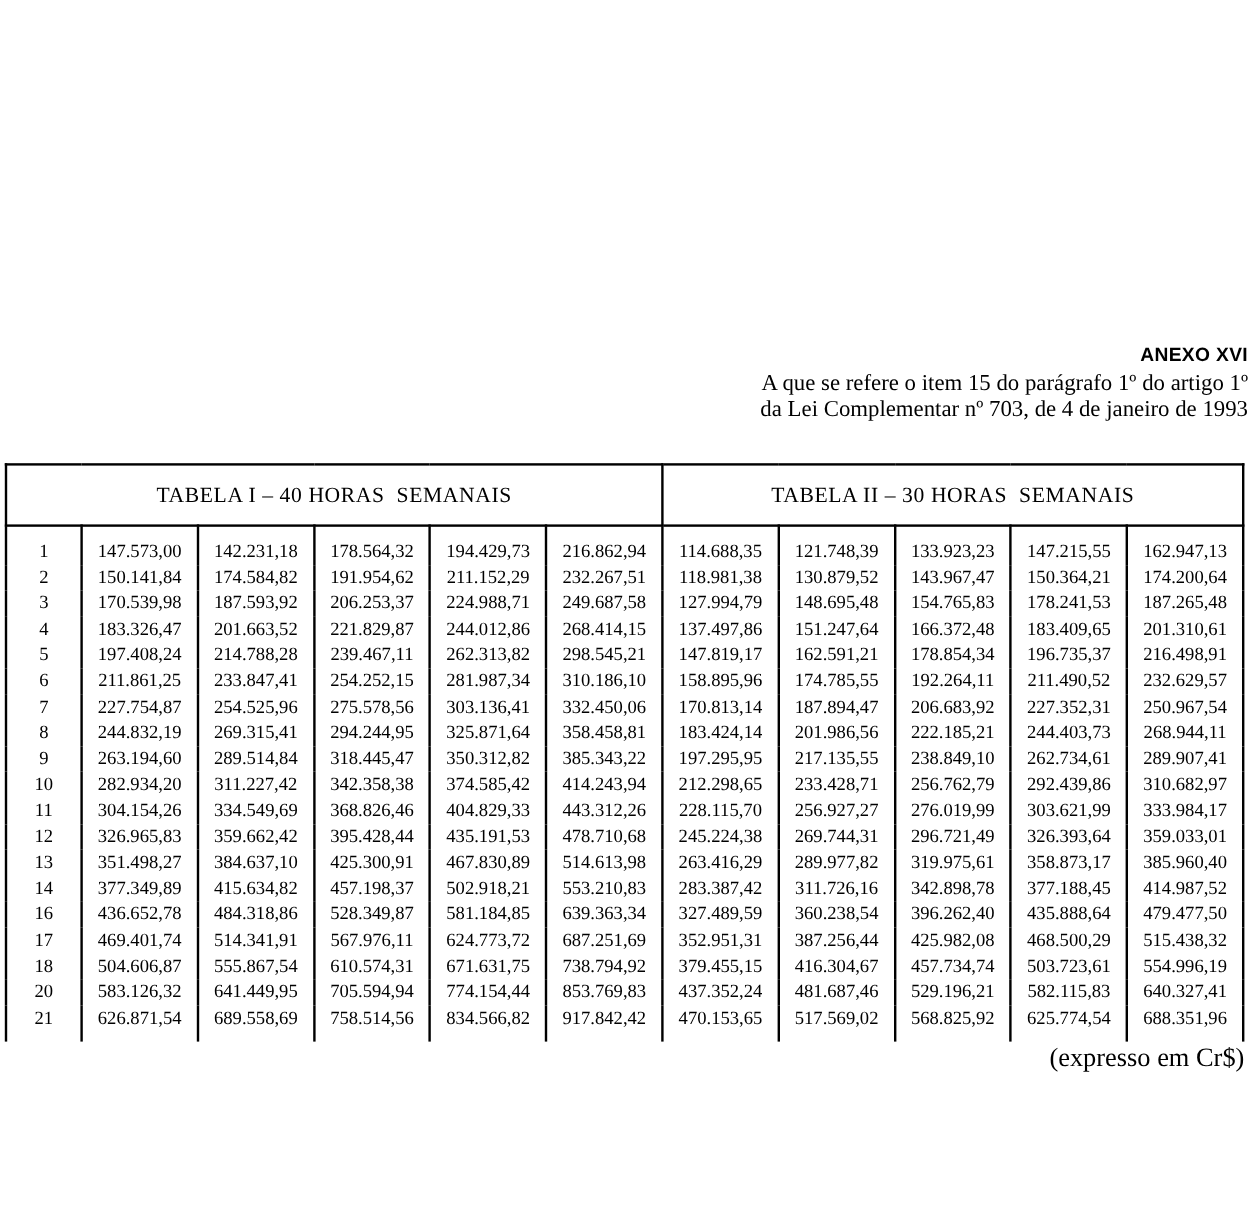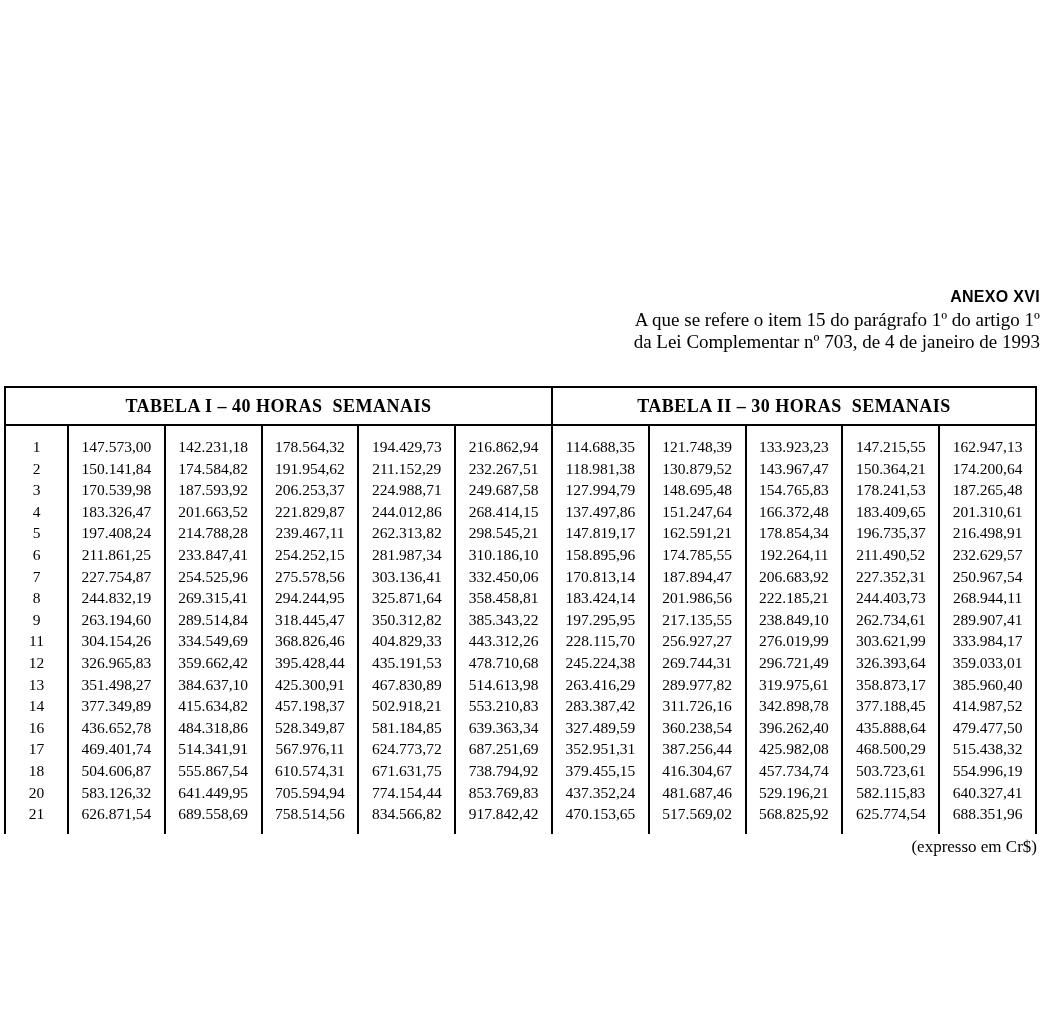--- a/index.html
+++ b/index.html
@@ -20,32 +20,32 @@
 
   table.salary {
     border-collapse: collapse; table-layout: fixed;
     width: 1033px; margin: 33px 0 0 4px;
   }
   table.salary td {
     border-left: 2px solid #000; border-right: 2px solid #000;
     text-align: center; padding: 0; overflow: hidden;
   }
   tr.group-row td {
-    border: 2px solid #000; height: 38px;
-    font-size: 18px; letter-spacing: 0.5px; white-space: pre; font-weight: bold;
+    border: 2px solid #000; height: 51px;
+    font-size: 18px; letter-spacing: 0.5px; white-space: pre;
   }
   tr.header-row td {
     border: 2px solid #000; height: 63px;
     font-size: 18px; vertical-align: middle;
   }
   td.corner { font-size: 15px; line-height: 16px; letter-spacing: 0.5px; }
   td.niv, td.val { font-size: 15.5px; line-height: 21.6px; }
   tr.first td { padding-top: 10px; }
   tr.last td { padding-bottom: 9px; }
-  .caption { text-align: right; font-size: 17px; line-height: 20px; margin: 3px 3px 0 0; }
+  .caption { text-align: right; font-size: 22px; line-height: 20px; margin: 3px 3px 0 0; }
 </style>
 </head>
 <body>
 
 <div class="title-block">
   <div class="anexo">ANEXO XVI</div>
   <div class="sub">A que se refere o item 15 do parágrafo 1º do artigo 1º</div>
   <div class="sub">da Lei Complementar nº 703, de 4 de janeiro de 1993</div>
 </div>
 
@@ -170,20 +170,33 @@
         <td class="val">318.445,47</td>
         <td class="val">350.312,82</td>
         <td class="val">385.343,22</td>
         <td class="val">197.295,95</td>
         <td class="val">217.135,55</td>
         <td class="val">238.849,10</td>
         <td class="val">262.734,61</td>
         <td class="val">289.907,41</td>
       </tr>
       <tr>
+        <td class="niv">10</td>
+        <td class="val">282.934,20</td>
+        <td class="val">311.227,42</td>
+        <td class="val">342.358,38</td>
+        <td class="val">374.585,42</td>
+        <td class="val">414.243,94</td>
+        <td class="val">212.298,65</td>
+        <td class="val">233.428,71</td>
+        <td class="val">256.762,79</td>
+        <td class="val">292.439,86</td>
+        <td class="val">310.682,97</td>
+      </tr>
+      <tr>
         <td class="niv">11</td>
         <td class="val">304.154,26</td>
         <td class="val">334.549,69</td>
         <td class="val">368.826,46</td>
         <td class="val">404.829,33</td>
         <td class="val">443.312,26</td>
         <td class="val">228.115,70</td>
         <td class="val">256.927,27</td>
         <td class="val">276.019,99</td>
         <td class="val">303.621,99</td>

